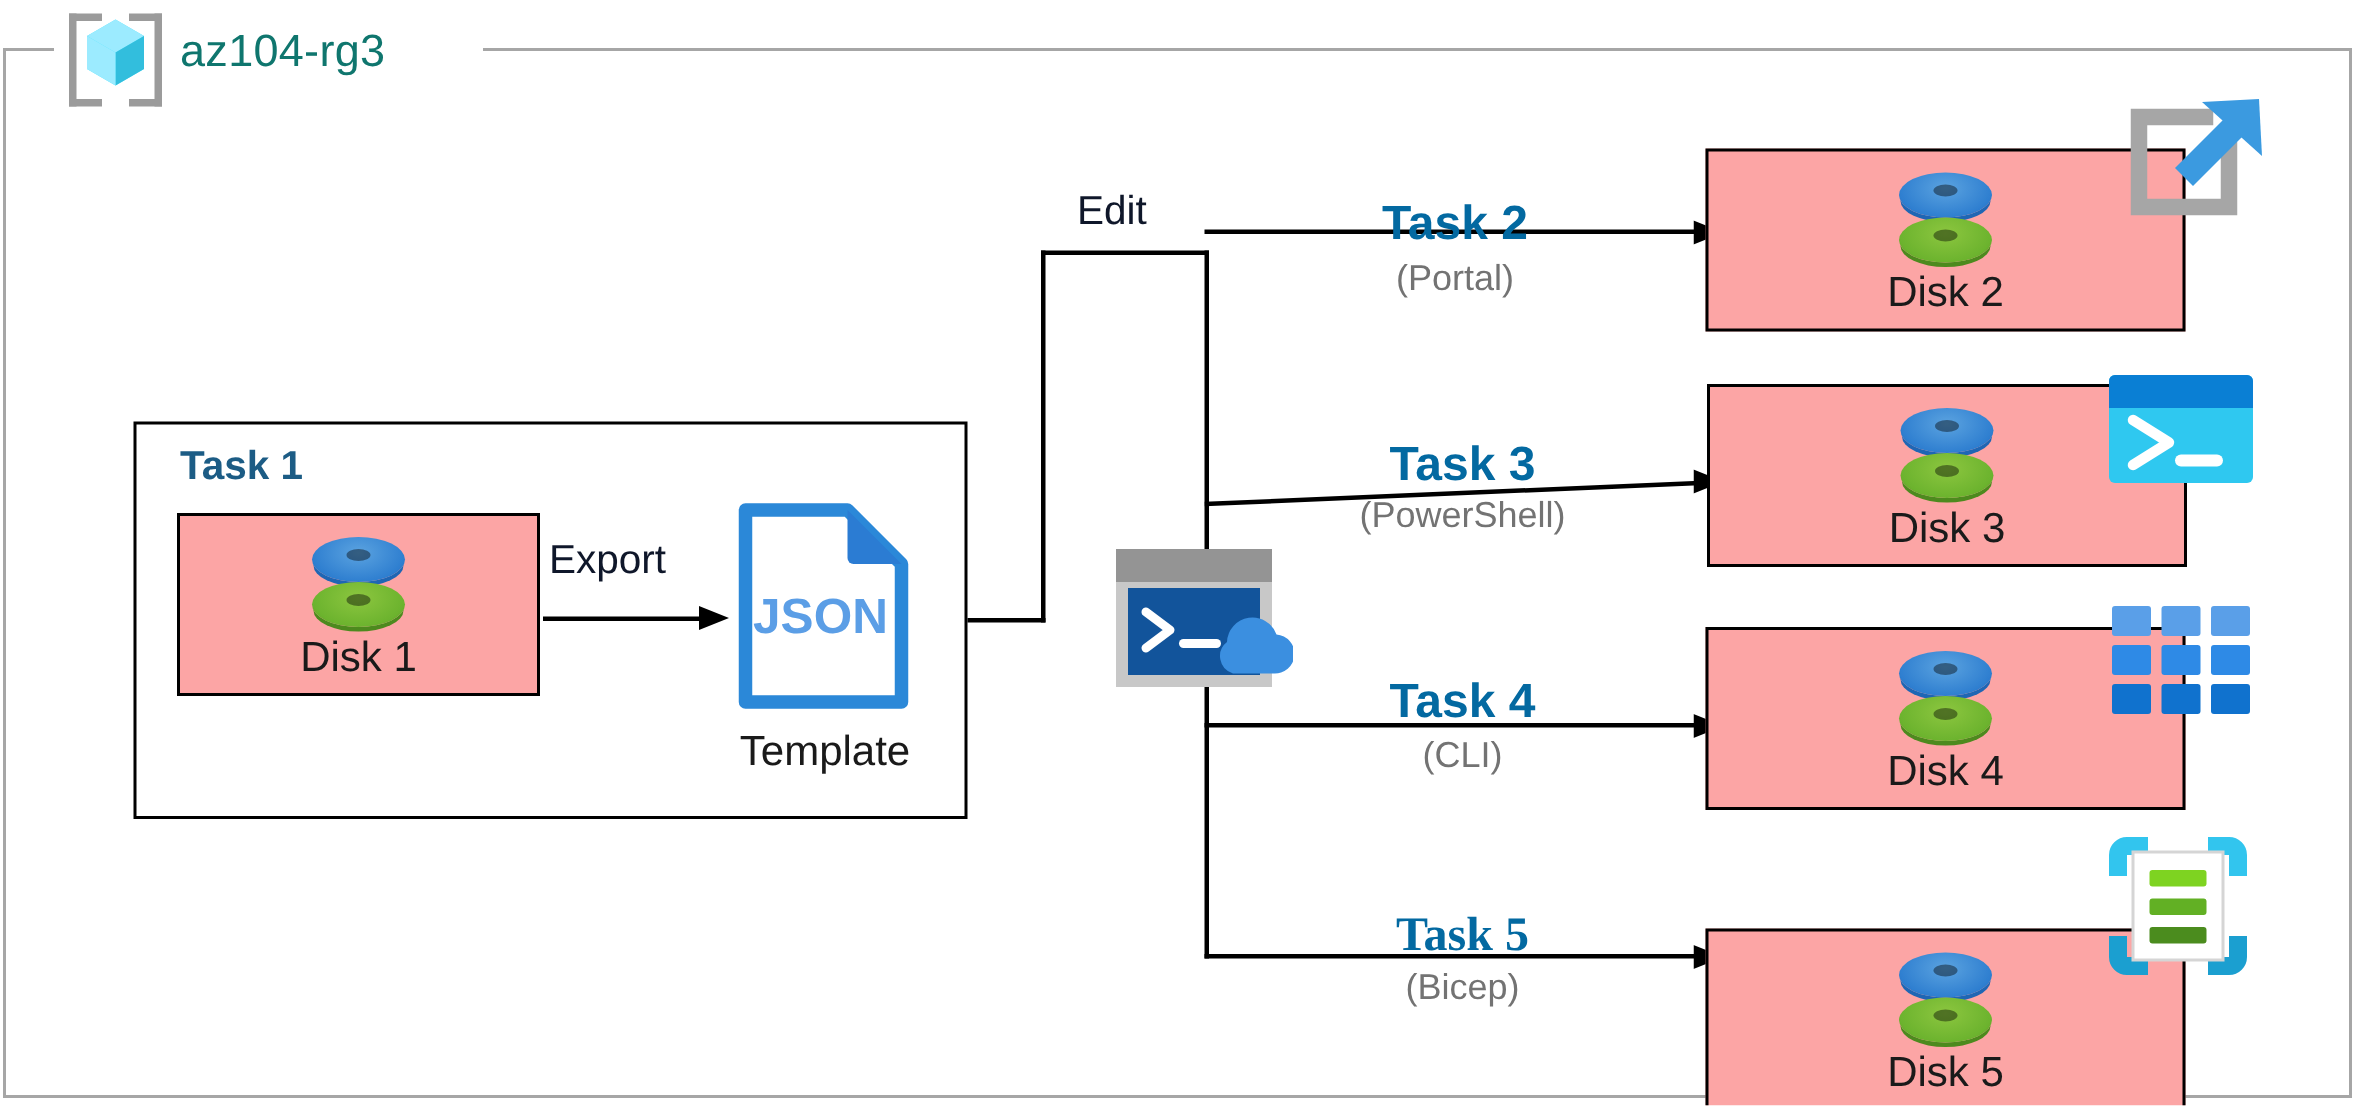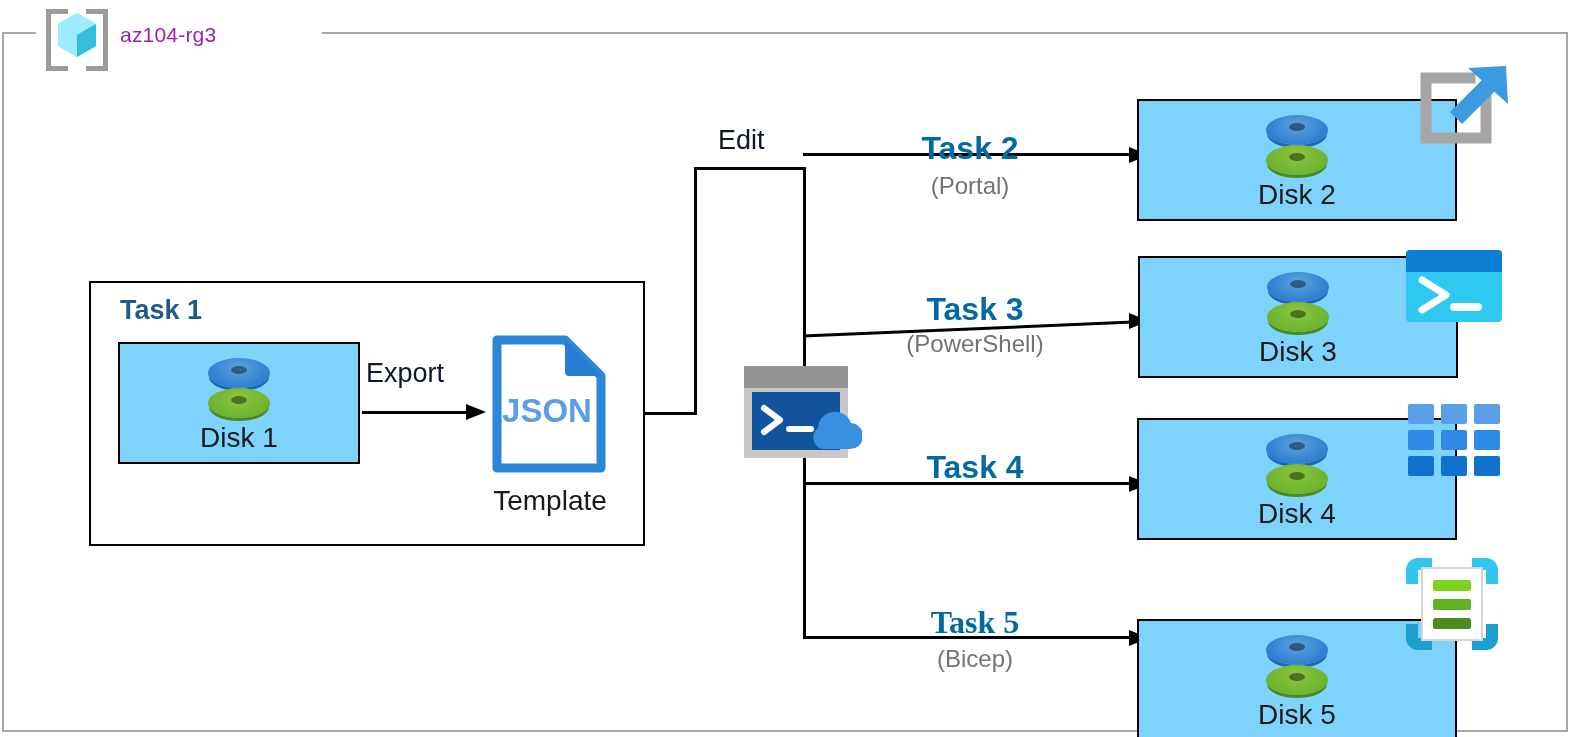--- a/index.html
+++ b/index.html
@@ -6,34 +6,34 @@
   html,body{margin:0;padding:0;background:#ffffff;}
   body{font-family:"Liberation Sans","DejaVu Sans",sans-serif;color:#000;}
   #canvas{position:relative;width:1572px;height:737px;background:#ffffff;overflow:hidden;}
 
   
   .rg-border{position:absolute;left:2px;top:32px;width:1566px;height:700px;
              border:2px solid #a6a6a6;box-sizing:border-box;}
   .rg-gap{position:absolute;left:36px;top:20px;width:286px;height:28px;background:#ffffff;}
 
   .rg-head{position:absolute;left:46px;top:6px;height:58px;display:flex;align-items:center;gap:12px;}
-  .rg-title{font-size:21px;color:#a21caf;letter-spacing:.2px;white-space:nowrap;}
+  .rg-title{font-size:30px;color:#0f766e;letter-spacing:.2px;white-space:nowrap;}
 
   
   .rgicon{position:relative;width:62px;height:58px;flex:0 0 auto;}
   .rgicon .brk{position:absolute;top:3px;width:17px;height:52px;border:5px solid #9b9b9b;}
   .rgicon .brk.l{left:0;border-right:none;}
   .rgicon .brk.r{right:0;border-left:none;}
 
   
   .task1-box{position:absolute;left:89px;top:281px;width:556px;height:265px;
              border:2px solid #000;box-sizing:border-box;background:#fff;}
   .task1-label{position:absolute;left:120px;top:295px;font-size:27px;font-weight:bold;color:#1c5c85;}
 
-  .diskbox{position:absolute;border:2px solid #000;box-sizing:border-box;background:#7dd3fc;}
+  .diskbox{position:absolute;border:2px solid #000;box-sizing:border-box;background:#fca5a5;}
   .diskbox .dlabel{position:absolute;left:0;right:0;bottom:8px;text-align:center;
                    font-size:28px;color:#1a1a1a;}
   .diskbox .dicon{position:absolute;left:50%;transform:translateX(-50%);top:14px;}
 
   
   .disk{position:relative;width:62px;height:66px;}
   .platter{position:absolute;left:0;width:62px;height:30px;border-radius:50%;}
   .platter.blue{top:0;background:radial-gradient(ellipse at 50% 35%,#5ba3e0 0%,#2f7fd0 70%,#1f66b4 100%);
                 box-shadow:0 4px 0 -1px #1f66b4;}
   .platter.green{top:30px;background:radial-gradient(ellipse at 50% 35%,#8cc63f 0%,#6cb32e 70%,#559222 100%);
@@ -193,20 +193,21 @@
       <path d="M16 30 L40 45 L16 60" fill="none" stroke="#ffffff" stroke-width="7" stroke-linecap="round" stroke-linejoin="round"></path>
       <rect x="44" y="53" width="32" height="8" rx="4" fill="#ffffff"></rect>
     </svg>
   </div>
 
   <div class="ln" style="left:803px;top:482px;width:334px;height:3px;"></div>
   <svg style="position:absolute;left:1129px;top:474px;" width="22" height="20">
     <polygon points="0,2 20,10 0,18" fill="#000"></polygon>
   </svg>
   <div class="tasklbl" style="left:865px;top:449px;width:220px;">Task 4</div>
+  <div class="toollbl" style="left:865px;top:490px;width:220px;">(CLI)</div>
 
   <div class="diskbox" style="left:1137px;top:418px;width:320px;height:122px;">
     <div class="dicon">
       <div class="disk">
         <div class="platter blue">
             <div class="hole"></div>
           </div>
         <div class="platter green">
             <div class="hole"></div>
           </div>

